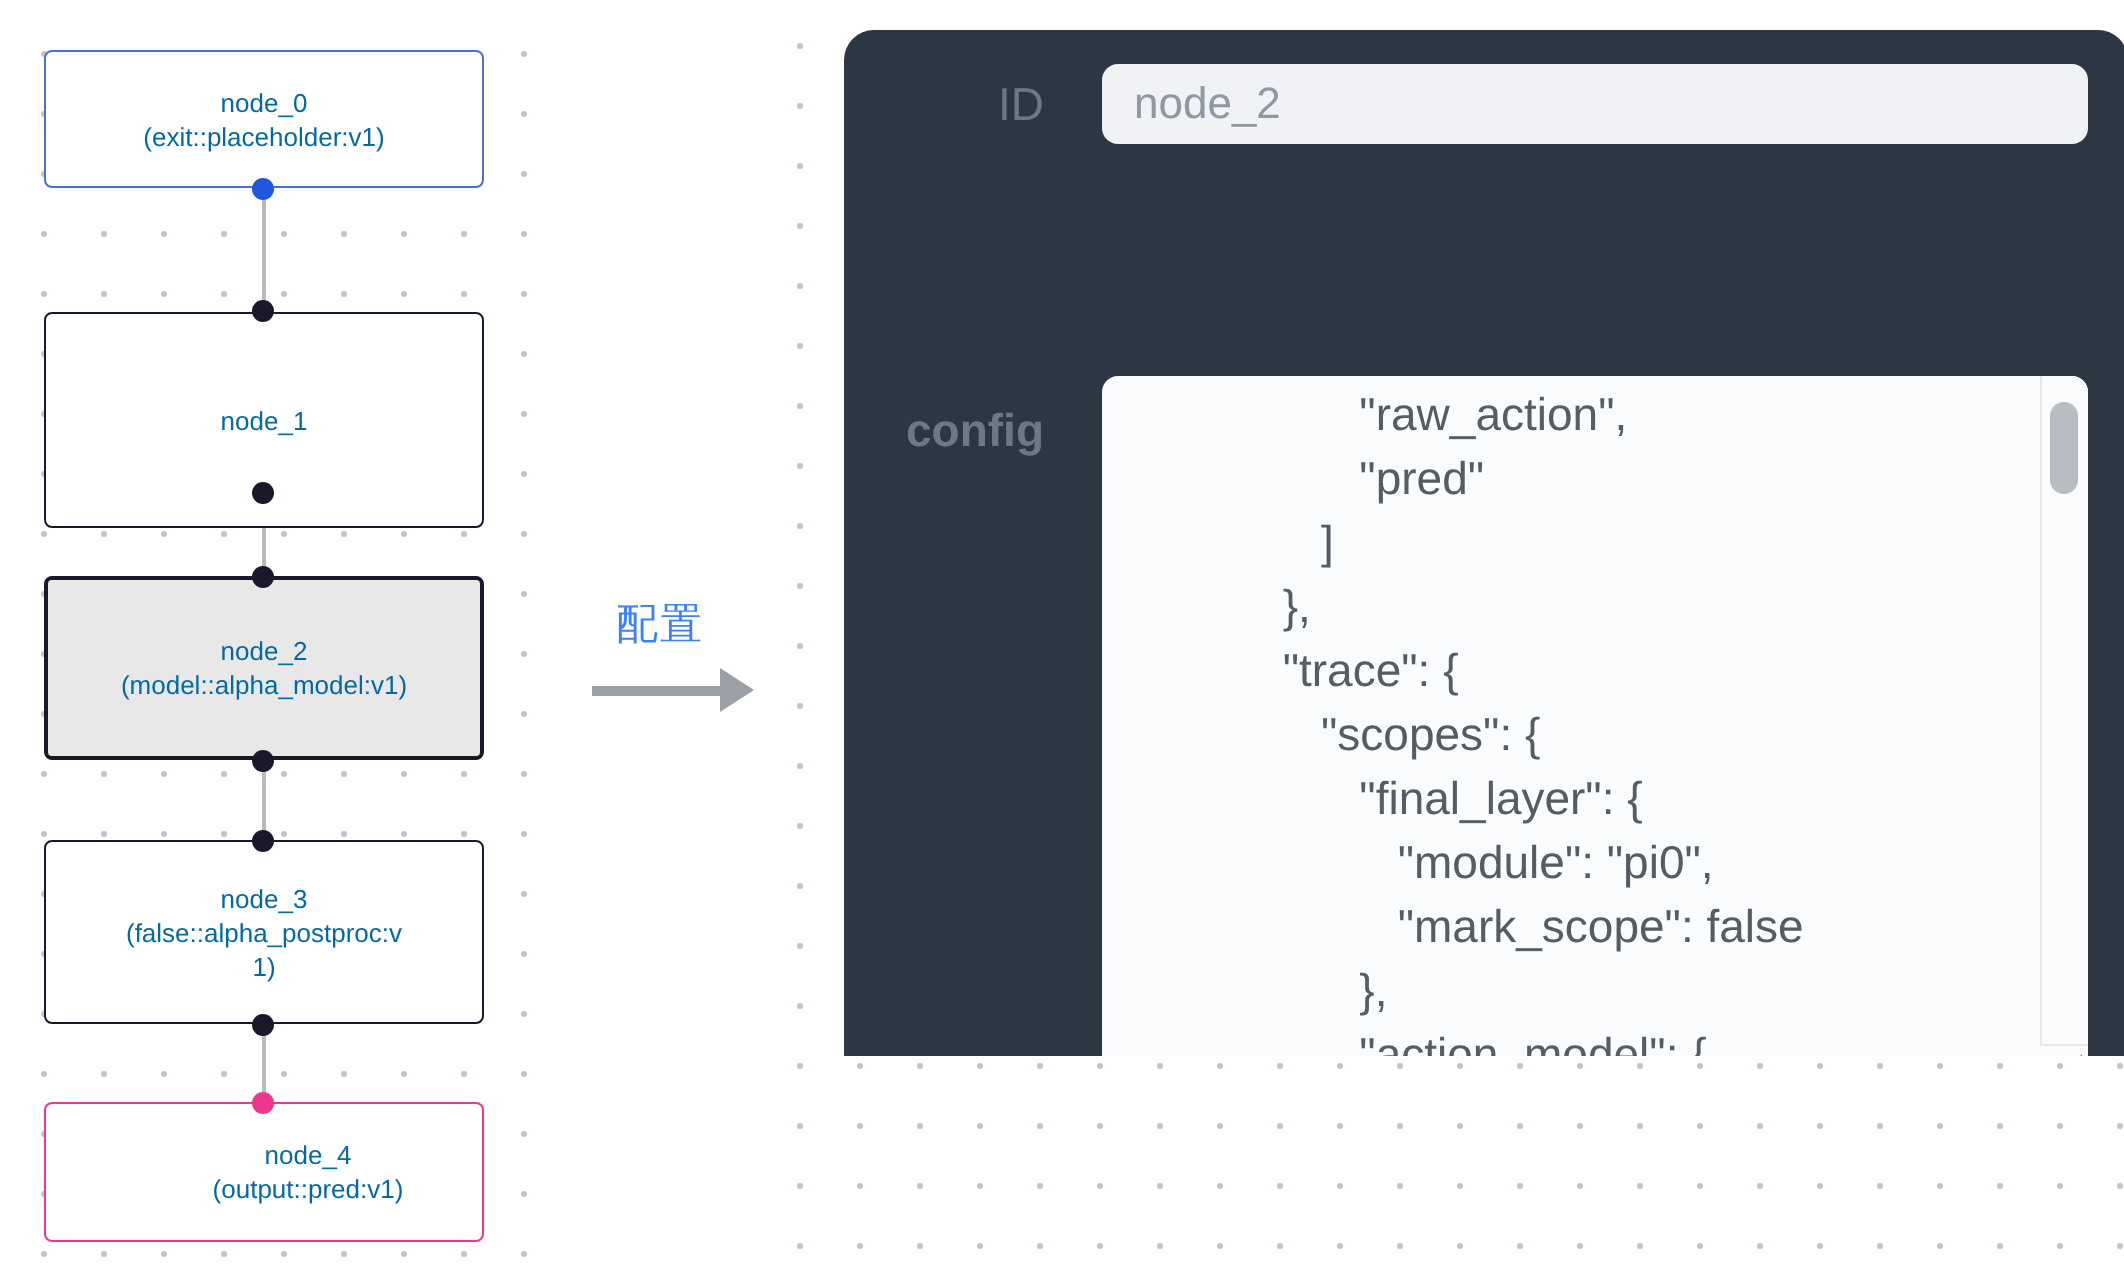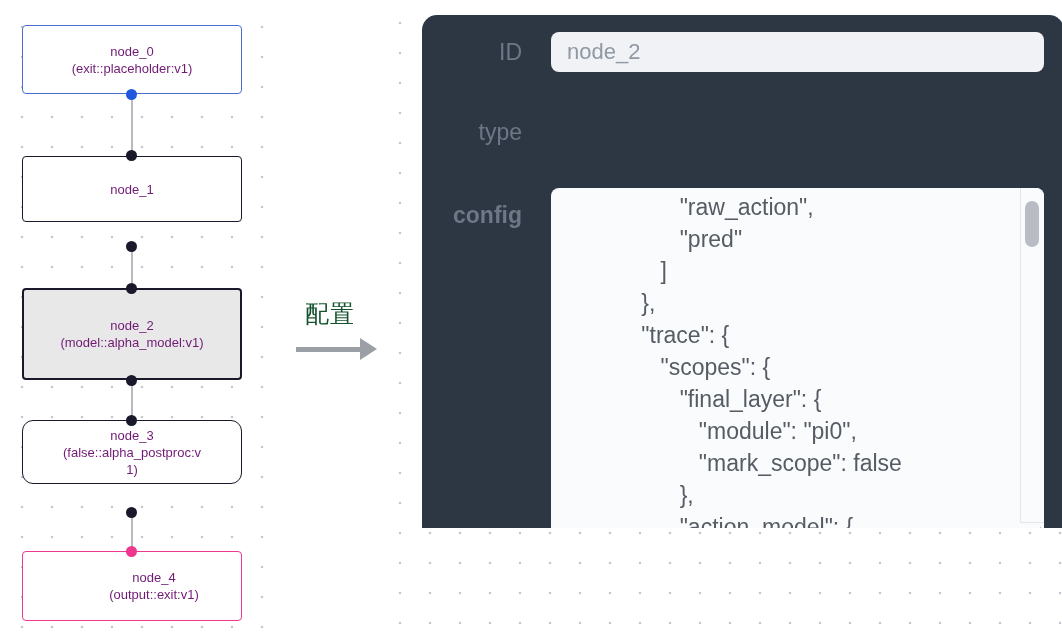--- a/index.html
+++ b/index.html
@@ -15,34 +15,34 @@
   .flow-canvas { position:absolute; left:0; top:0; width:280px; height:643px; background-position:7px 12px; }
   .panel-canvas { position:absolute; left:390px; top:0; width:672px; height:626px; background-position:25px 8px; }
 
   
   .node {
     position:absolute; left:22px; width:220px; background:#fff;
     border:1.5px solid #1a192b; border-radius:4px; z-index:2;
     display:flex; align-items:center; justify-content:center;
   }
   .node-inner { width:146px; text-align:center; font-size:13px; line-height:17px;
-    font-weight:500; color:#701a75; word-break:break-all; }
+    font-weight:500; color:#0369a1; word-break:break-all; }
   .node.input  { border-color:#4a6fd0; }
   .node.output { border-color:#f1368f; }
   .node.selected { background:#e8e8e8; border-width:2px; }
 
   .edge { position:absolute; left:131px; width:2px; background:#b9b9c0; z-index:1; }
   .handle { position:absolute; left:126px; width:11px; height:11px; border-radius:50%;
     background:#1a192b; z-index:3; }
   .handle.blue { background:#2058dd; }
   .handle.pink { background:#f1368f; }
 
   
   .anno { position:absolute; left:288px; top:298px; width:110px; z-index:4; }
-  .anno-label { font-size:24px; color:#14532d; text-align:center; width:84px; letter-spacing:1px; }
+  .anno-label { font-size:21px; color:#3b82f6; text-align:center; width:84px; letter-spacing:1px; }
   .anno-arrow { position:relative; margin-top:8px; height:22px; }
   .anno-shaft { position:absolute; left:8px; top:9px; width:66px; height:5px; background:#9aa0a6; }
   .anno-head  { position:absolute; left:72px; top:0; width:0; height:0;
     border-top:11px solid transparent; border-bottom:11px solid transparent; border-left:17px solid #9aa0a6; }
 
   
   .panel { position:absolute; left:32px; top:15px; width:642px; height:513px;
     background:#2d3744; border-radius:15px 15px 0 0; overflow:hidden; }
   .field-label { position:absolute; left:0; width:100px; text-align:right;
     color:#6e7787; font-size:23px; }
@@ -83,41 +83,41 @@
     <div class="edge" style="top:246px;height:42px;"></div>
     <div class="edge" style="top:380px;height:40px;"></div>
     <div class="edge" style="top:512px;height:39px;"></div>
 
     <div class="node input" style="top:25px;height:69px;">
       <div class="node-inner">
         <div>node_0</div>
         <div>(exit::placeholder:v1)</div>
       </div>
     </div>
-    <div class="node" style="top:156px;height:66px;">
+    <div class="node" style="top:156px;height:108px;">
       <div class="node-inner">
         <div>node_1</div>
       </div>
     </div>
     <div class="node selected" style="top:288px;height:92px;">
       <div class="node-inner">
         <div>node_2</div>
         <div>(model::alpha_model:v1)</div>
       </div>
     </div>
-    <div class="node" style="top:420px;height:64px;border-radius:11px;">
+    <div class="node" style="top:420px;height:92px;">
       <div class="node-inner">
         <div>node_3</div>
         <div>(false::alpha_postproc:v1)</div>
       </div>
     </div>
     <div class="node output" style="top:551px;height:70px;padding-left:44px;">
       <div class="node-inner">
         <div>node_4</div>
-        <div>(output::exit:v1)</div>
+        <div>(output::pred:v1)</div>
       </div>
     </div>
 
     <div class="handle blue" style="top:89px;"></div>
     <div class="handle" style="top:150px;"></div>
     <div class="handle" style="top:241px;"></div>
     <div class="handle" style="top:283px;"></div>
     <div class="handle" style="top:375px;"></div>
     <div class="handle" style="top:415px;"></div>
     <div class="handle" style="top:507px;"></div>
@@ -131,21 +131,20 @@
       <div class="anno-head"></div>
     </div>
   </div>
 
   <div class="panel-canvas dots">
     <div class="panel">
 
       <div class="field-label lbl-id">ID</div>
       <input class="text-input inp-id" type="text" value="node_2" style="">
 
-      <div class="field-label lbl-type">type</div>
 
       <div class="field-label lbl-config">config</div>
       <div class="editor">
         <pre>            "raw_action",
             "pred"
          ]
       },
       "trace": {
          "scopes": {
             "final_layer": {

